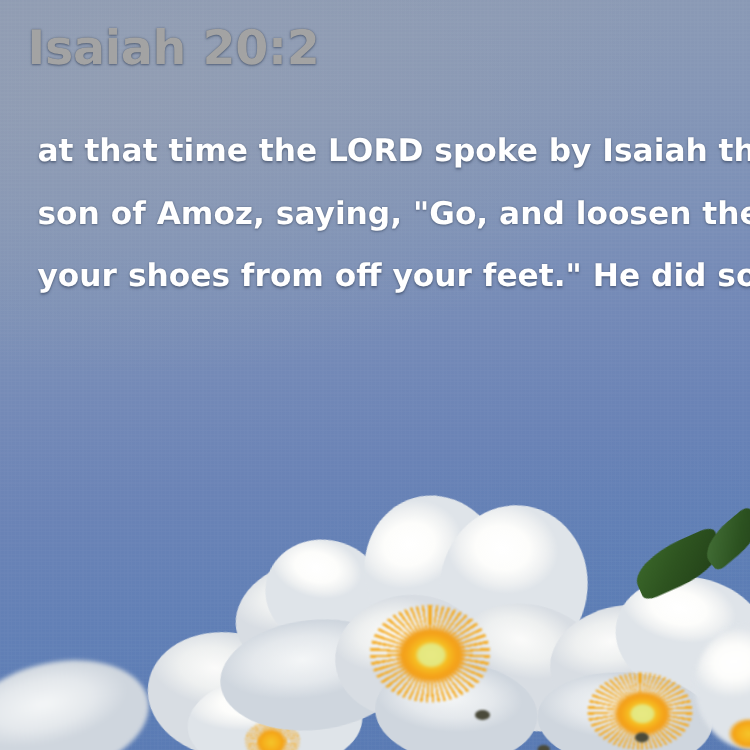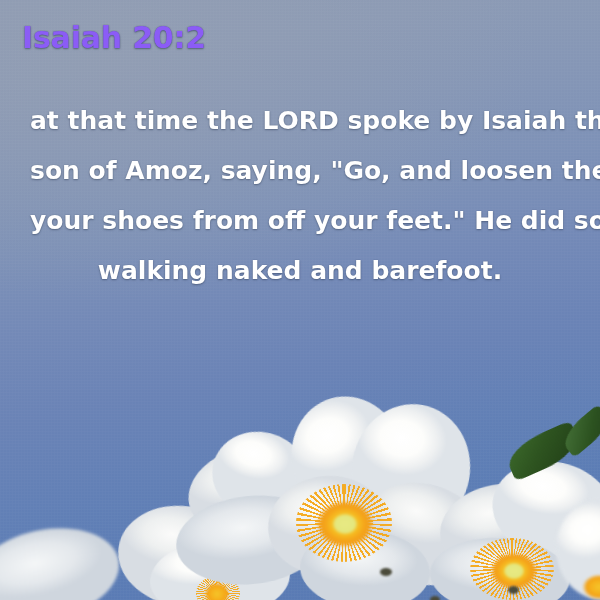--- a/index.html
+++ b/index.html
@@ -104,24 +104,24 @@
     filter: blur(0.8px);
   }
 
   
   .verse-title {
     position: absolute;
     left: 22px;
     top: 16px;
     font-family: "DejaVu Sans", sans-serif;
     font-weight: 700;
-    font-size: 30px;
+    font-size: 38px;
     line-height: 44px;
     letter-spacing: -0.2px;
-    color: #8b5cf6;
+    color: #a3a3a3;
     text-shadow: 0 1px 2px rgba(40,55,80,.55), 0 0 1px rgba(40,55,80,.5);
     white-space: nowrap;
   }
   .verse-body {
     position: absolute;
     left: 30px;
     right: 30px;
     top: 96px;
     text-align: center;
     font-family: "DejaVu Sans", sans-serif;
@@ -178,16 +178,15 @@
     <div class="speck" style="left:430px; top:186px; width:10px; height:7px;"></div>
     <div class="speck" style="left:508px; top:176px; width:11px; height:8px;"></div>
   </div>
 
   <div class="verse-title">Isaiah 20:2</div>
 
   <div class="verse-body">
     <span class="line">at that time the LORD spoke by Isaiah the</span>
     <span class="line">son of Amoz, saying, "Go, and loosen the</span>
     <span class="line">your shoes from off your feet." He did so,</span>
-    <span class="line">walking naked and barefoot.</span>
   </div>
 
 </div>
 
 </body></html>

